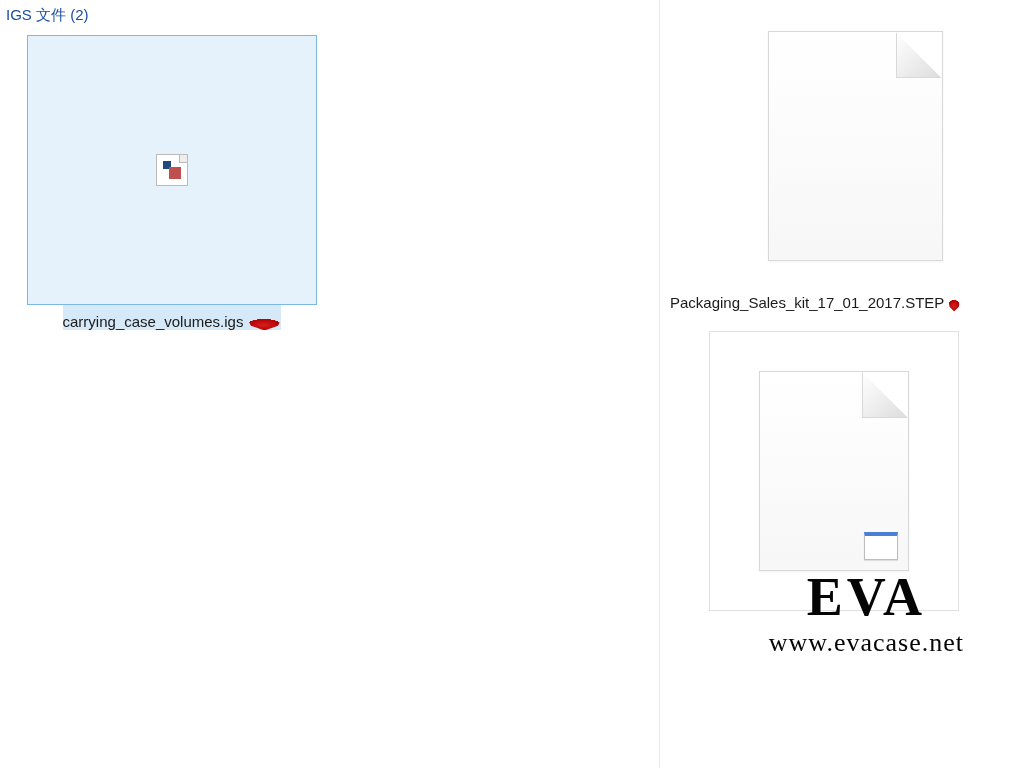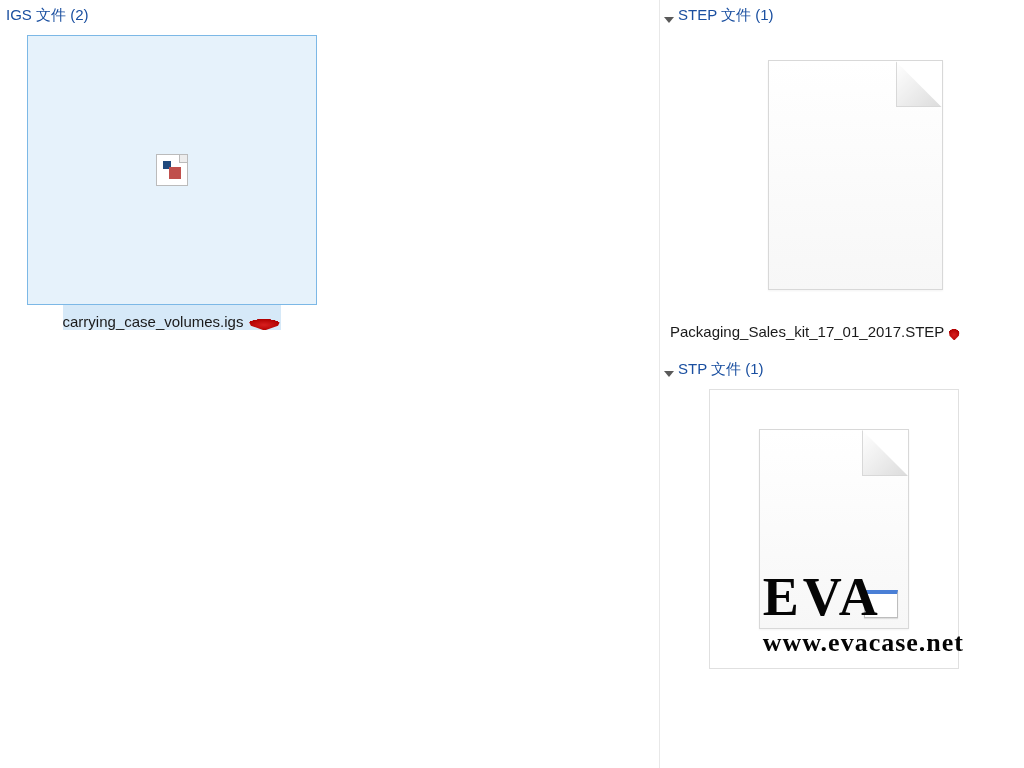--- a/index.html
+++ b/index.html
@@ -19,21 +19,21 @@
   height: 100%;
 }
 .left-col { border-right: 1px solid #e8e8e8; }
 .group { padding: 2px 4px 10px 4px; }
 .group-header {
   color: #1a4fa0;
   font-size: 15px;
   padding: 4px 2px 6px 2px;
   user-select: none;
   display: flex;
-  align-items: flex-end;
+  align-items: flex-start;
   gap: 4px;
 }
 .group-header .tri {
   display: inline-block;
   width: 0; height: 0;
   border-top: 5px solid transparent;
   border-bottom: 5px solid transparent;
   border-left: 6px solid #5a5a5a;
   transform: rotate(90deg);
   margin-right: 2px;
@@ -133,35 +133,34 @@
   width: 34px;
   height: 12px;
   background: radial-gradient(ellipse at center, #d81f1f 0%, #b00000 70%, rgba(0,0,0,0) 72%);
   clip-path: polygon(0 0, 100% 0, 90% 60%, 50% 100%, 10% 60%);
   transform: translateY(3px);
 }
 .watermark {
   position: absolute;
   right: 60px;
   bottom: 110px;
-  text-align: left;
+  text-align: center;
   color: #050505;
   pointer-events: none;
 }
 .watermark .brand {
   font-family: Georgia, "Times New Roman", serif;
   font-weight: 900;
   font-size: 54px;
   letter-spacing: 4px;
 }
 .watermark .url {
   font-family: Georgia, "Times New Roman", serif;
   font-size: 26px;
   letter-spacing: 1px;
-  font-weight: bold;
 }
 </style>
 </head>
 <body>
 
 <div class="groups-container">
   <div class="left-col">
 
     <div class="group">
       <div class="group-header">
@@ -180,45 +179,37 @@
           </div>
         </div>
       </div>
     </div>
 
   </div>
 
   <div class="right-col">
 
     <div class="group">
-      <div class="group-header">
-        <span class="tri"></span>
-        <span>STEP 文件 (1)</span>
-      </div>
       <div class="file-row" style="padding-left:40px;">
         <div class="file-item" style="width:260px;align-items:flex-end;">
           <div class="thumb compact">
             <div class="page-icon">
               <div class="fold-tri"></div>
                 <div class="fold"></div>
             </div>
           </div>
           <div class="filename">
             <span>Packaging_Sales_kit_17_01_2017.STEP</span>
             <span class="red-mark"></span>
           </div>
         </div>
       </div>
     </div>
 
     <div class="group">
-      <div class="group-header">
-        <span class="tri"></span>
-        <span>STP 文件 (1)</span>
-      </div>
       <div class="file-row" style="padding-left:40px;">
         <div class="file-item" style="width:260px;">
           <div class="thumb" style="width:250px;height:280px;">
             <div class="page-icon" style="width:150px;height:200px;">
               <div class="fold-tri"></div>
                 <div class="fold"></div>
               <div class="app-badge"></div>
             </div>
           </div>
         </div>

